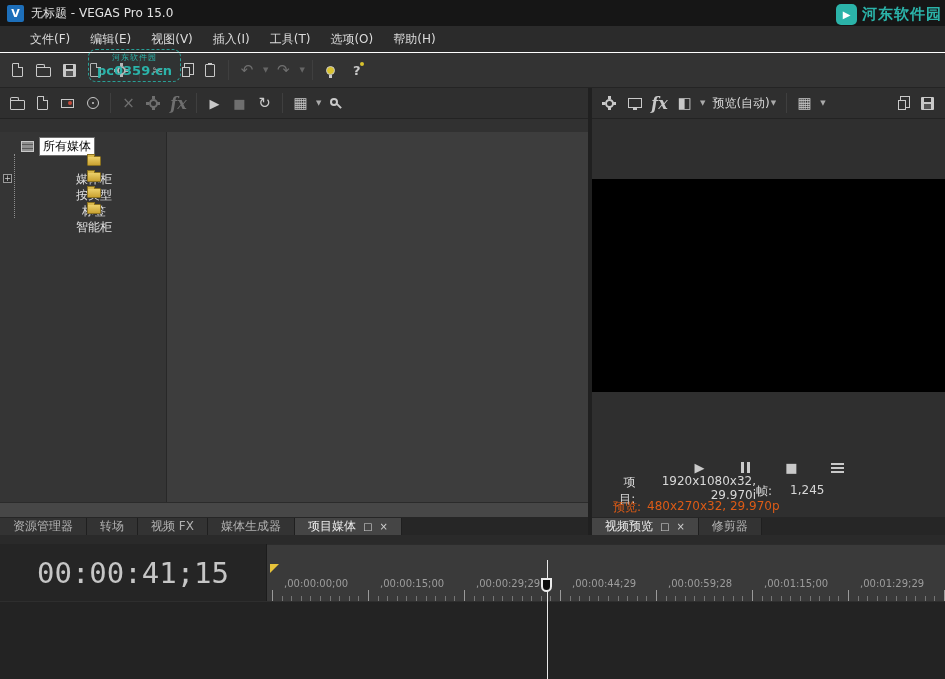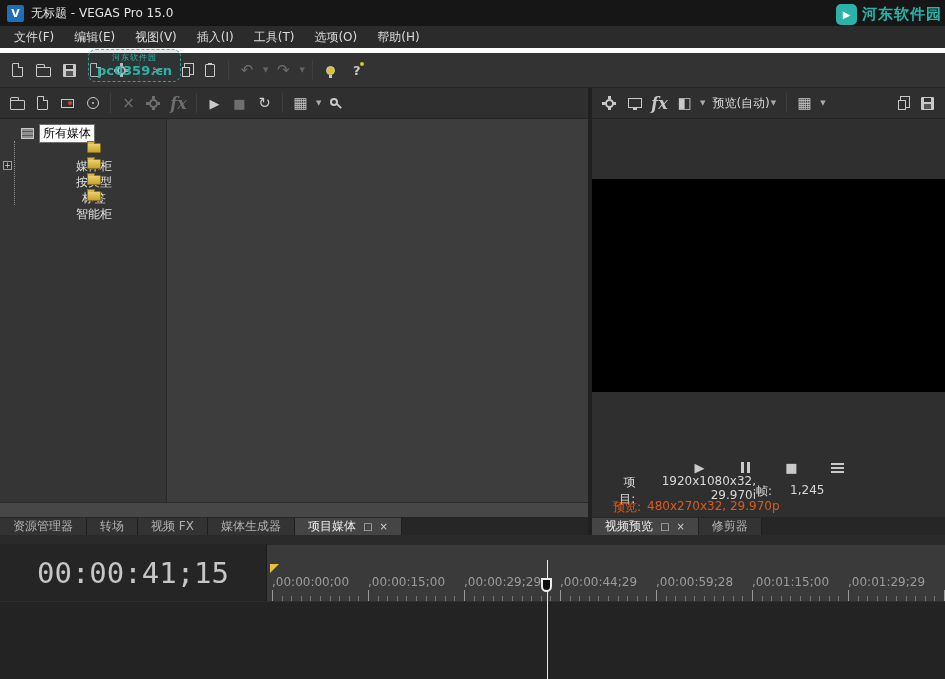--- a/index.html
+++ b/index.html
@@ -11,22 +11,22 @@
     font-size:12px; color:#d6d6d6;
   }
 
   
   .titlebar { height:26px; background:#161616; display:flex; align-items:center; gap:7px; padding:0 7px; }
   .app-icon { width:17px; height:17px; background:#1d6fba; color:#fff; font-weight:bold; font-size:11px;
               display:flex; align-items:center; justify-content:center; border-radius:2px; }
   .title-text { color:#e2e2e2; font-size:12px; }
 
   
-  .menubar { height:27px; background:#2b2b2b; border-bottom:5px solid #ffffff;
-             display:flex; align-items:center; padding:0 4px; }
+  .menubar { height:27px; background:#2b2b2b; border-bottom:1px solid #ffffff;
+             display:flex; align-items:center; padding:0 20px; }
   .menu-item { padding:5px 10px; color:#dcdcdc; cursor:default; }
 
   
   .toolbar { height:35px; background:#333333; border-bottom:1px solid #242424;
              display:flex; align-items:center; gap:4px; padding:0 6px; position:relative; }
   .tbtn { width:22px; height:24px; display:flex; align-items:center; justify-content:center; color:#c9c9c9; }
   .tbtn.dim { color:#6f6f6f; }
   .sep { width:1px; height:20px; background:#262626; border-right:1px solid #3f3f3f; margin:0 3px; }
   .dd { font-size:7px; color:#aaa; margin-left:1px; }
   .dd.dim { color:#666; }
@@ -72,21 +72,21 @@
   
   .main { display:flex; height:447px; }
   .left-panel { width:588px; display:flex; flex-direction:column; }
   .vsplit { width:4px; background:#202020; }
   .right-panel { width:353px; display:flex; flex-direction:column; background:#2f2f2f; }
 
   .panel-toolbar { height:31px; background:#2f2f2f; border-bottom:1px solid #232323;
                    display:flex; align-items:center; gap:4px; padding:0 7px; flex:none; }
   .panel-toolbar .tbtn { width:21px; height:22px; }
 
-  .media-body { flex:1; display:flex; min-height:0; }
+  .media-body { flex:1; display:flex; min-height:0;margin-top:13px; }
   .tree { width:167px; background:#353535; border-right:1px solid #282828; padding-top:6px; position:relative; }
   .tree-row { display:flex; align-items:center; height:16px; gap:5px; padding-left:21px; cursor:default; }
   .tree-children { margin-left:14px; border-left:1px dotted #8f8f8f; padding-left:7px; }
   .tree-children .tree-row { padding-left:0;flex-direction:column; }
   .tree-label { color:#e0e0e0; white-space:nowrap; }
   .tree-label.selected { background:#ffffff; color:#000; border:1px solid #6f6f6f; padding:0 3px; }
   .folder-icon { width:14px; height:10px; background:linear-gradient(#ecd06a,#c9a232); border:1px solid #8a7120;
                  border-radius:1px; position:relative; flex:none; margin-top:2px; }
   .folder-icon::before { content:""; position:absolute; top:-3px; left:-1px; width:6px; height:2px;
                          background:#d9b84a; border:1px solid #8a7120; border-bottom:none; }
@@ -129,21 +129,21 @@
                   font-family:"DejaVu Sans Mono","Liberation Mono",monospace;
                   font-size:29px; color:#c6c6c6; }
   .ruler { flex:1; position:relative; background:#3a3a3a; border-top:1px solid #2c2c2c; }
   .ruler::before { content:""; position:absolute; left:0; right:0; bottom:0; height:11px;
       background-image:
         repeating-linear-gradient(to right, #9a9a9a 0 1px, transparent 1px 96px),
         repeating-linear-gradient(to right, #757575 0 1px, transparent 1px 9.6px);
       background-size:100% 11px, 100% 5px;
       background-position:5px bottom, 5px bottom;
       background-repeat:no-repeat; }
-  .rl { position:absolute; bottom:12px; font-size:12px; color:#9c9c9c; white-space:nowrap; }
+  .rl { position:absolute; bottom:12px; font-size:10px; color:#9c9c9c; white-space:nowrap;margin-left:12px; }
   .loop-start { position:absolute; left:3px; top:19px; width:0; height:0;
                 border-top:9px solid #e7c33a; border-right:9px solid transparent; }
   .tl-tracks { height:78px; background:#232323; border-top:1px solid #2e2e2e; }
   .ph-line { position:absolute; left:547px; top:25px; bottom:0; width:1px; background:#e8e8e8; z-index:20; }
   .ph-head { position:absolute; left:541px; top:43px; width:11px; height:14px; background:#0e0e0e;
              border:2px solid #ececec; border-radius:0 0 7px 7px; z-index:21; }
 
   
   .wm { position:absolute; z-index:60; color:#2bb3a9; }
   .wm-tb { left:88px; top:49px; border:1px dashed rgba(43,179,169,.85); border-radius:8px;

